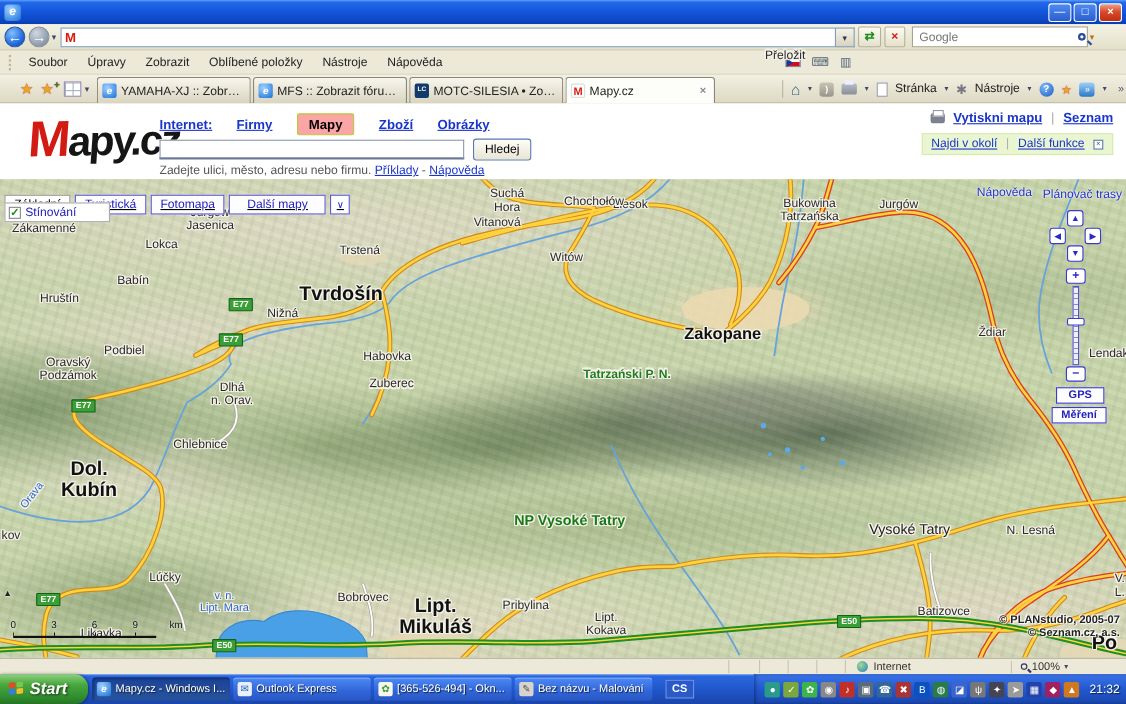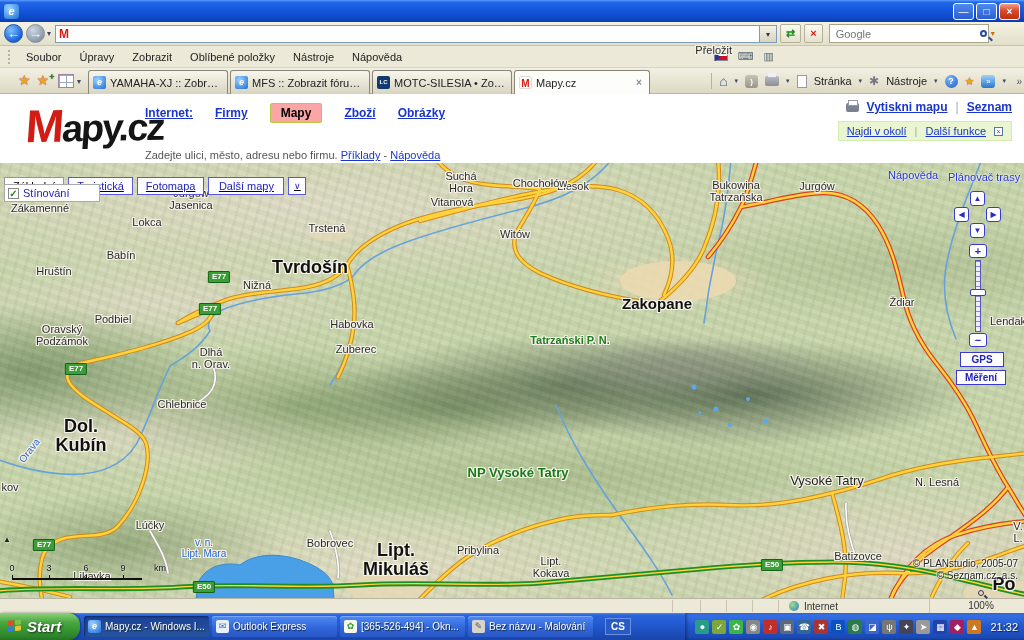--- a/index.html
+++ b/index.html
@@ -149,56 +149,56 @@
   .lbl.park{color:#1e7d1e;font-weight:bold;font-size:11px;}
   .lbl.parkbig{color:#177a17;font-weight:bold;font-size:13px;}
   .lbl.water{color:#2b66cc;font-size:10px;}
   .roadbadge{position:absolute;transform:translate(-50%,-50%);background:#3aa035;border:1px solid #15611a;color:#fff;
     font-size:8px;font-weight:bold;padding:0 3px;line-height:10px;border-radius:1px;}
 
   
   .layerbar{position:absolute;left:4px;top:14px;display:flex;gap:4px;text-decoration:underline;}
   .layerbtn{height:18px;padding:1px 8px;font-size:11px;color:#2222bb;background:#fdfdff;border:1px solid #5a5ad8;line-height:15px;}
   .layerbtn.active{color:#000;background:#fff;border:1px solid #9a968a;}
-  .layerbtn.drop{width:76px;text-align:center;}
+  .layerbtn.drop{width:88px;text-align:center;}
   .layerchev{width:18px;height:18px;border:1px solid #5a5ad8;background:#fdfdff;color:#2222bb;font-size:9px;text-align:center;line-height:16px;}
   .shadepanel{position:absolute;left:4px;top:21px;width:96px;height:18px;background:#fff;border:1px solid #aaa;display:flex;align-items:center;gap:4px;padding:0 3px;}
   .cbx{width:11px;height:11px;border:1px solid #888;background:#fff;color:#1e8a1e;font-size:10px;font-weight:bold;line-height:10px;text-align:center;}
   .shadepanel .sl{font-size:11px;color:#2222bb;}
   .maplink{position:absolute;font-size:11px;color:#2233cc;text-shadow:0 0 2px #fff,0 0 2px #fff;}
   .pan{position:absolute;left:954px;top:28px;width:48px;height:48px;}
   .pan span{position:absolute;width:15px;height:15px;background:#fff;border:1px solid #3a3ad0;color:#2a2ac8;
     font-size:8px;text-align:center;line-height:14px;border-radius:3px;}
   .pan .up{left:16px;top:0;}.pan .dn{left:16px;top:32px;}.pan .lf{left:0;top:16px;}.pan .rt{left:32px;top:16px;}
   .zoombtn{position:absolute;left:969px;width:18px;height:14px;background:#fff;border:1px solid #3a3ad0;color:#2a2ac8;
     font-size:11px;font-weight:bold;text-align:center;line-height:12px;border-radius:3px;}
   .ztrack{position:absolute;left:975px;top:97px;width:6px;height:72px;background:#eef;border:1px solid #55b;
     background-image:repeating-linear-gradient(#88c 0 1px,transparent 1px 5px);}
   .zhandle{position:absolute;left:970px;top:126px;width:16px;height:7px;background:#fff;border:1px solid #3a3ad0;border-radius:2px;}
   .mapbtn{position:absolute;background:#fdfdff;border:1px solid #3a3ad0;color:#2222bb;font-size:10px;font-weight:bold;
     text-align:center;padding:1px 4px;}
-  .copyr{position:absolute;right:6px;font-size:10px;font-weight:normal;color:#222;
+  .copyr{position:absolute;right:6px;font-size:10px;font-weight:bold;color:#222;
     text-shadow:0 0 2px #fff,1px 1px 1px #fff,-1px -1px 1px #fff;}
   .scalewrap{position:absolute;left:12px;top:400px;width:160px;height:22px;}
   .scale-ticks{position:absolute;left:0;top:0;width:100%;height:10px;font-size:9px;color:#111;}
   .scale-tick{position:absolute;transform:translateX(-50%);text-shadow:0 0 2px #fff;}
   .scale-unit{position:absolute;left:142px;top:0;font-size:9px;color:#111;text-shadow:0 0 2px #fff;}
   .scalebar{position:absolute;left:0;top:12px;width:130px;height:5px;border-bottom:2px solid #111;
     background-image:repeating-linear-gradient(90deg,#111 0 1px,transparent 1px 37px);}
   .north{position:absolute;left:2px;top:372px;width:10px;text-align:center;color:#222;font-size:8px;text-shadow:0 0 2px #fff;}
   .north .line{width:1px;height:14px;background:#222;margin:0 auto;}
 
   
   .statusbar{position:absolute;left:0;top:598px;width:1024px;height:15px;background:#ece9d8;border-top:1px solid #b8b4a2;
     display:flex;align-items:center;font-size:10px;color:#333;}
   .sb-main{flex:1;height:12px;margin:0 2px;border-right:1px solid #c8c4b0;}
   .sb-tick{width:26px;height:12px;border-right:1px solid #c8c4b0;}
   .sb-zone{width:150px;display:flex;align-items:center;gap:5px;padding-left:10px;}
   .globe{width:10px;height:10px;border-radius:50%;background:radial-gradient(circle at 35% 35%,#9fdc8f,#2a7ac0);}
-  .sb-zoom{width:95px;display:flex;align-items:center;gap:4px;border-left:1px solid #c8c4b0;padding-left:8px;flex-direction:column;}
+  .sb-zoom{width:105px;display:flex;align-items:center;gap:4px;border-left:1px solid #c8c4b0;padding-left:8px;}
   .mag2{width:6px;height:6px;border:1.5px solid #336;border-radius:50%;position:relative;}
   .mag2::after{content:"";position:absolute;left:5px;top:5px;width:4px;height:1.5px;background:#336;transform:rotate(45deg);}
 
   
   .taskbar{position:absolute;left:0;top:613px;width:1024px;height:27px;
     background:linear-gradient(180deg,#4e86ef 0%,#2a64dc 8%,#2259cf 45%,#1a46ad 95%);display:flex;align-items:center;}
   .startbtn{height:27px;width:80px;border-radius:0 12px 12px 0;display:flex;align-items:center;gap:5px;padding-left:8px;
     background:linear-gradient(180deg,#8ed07a 0%,#48a73e 35%,#2f8a2d 80%,#247523 100%);box-shadow:1px 0 3px rgba(0,0,0,.4);}
   .winflag{width:14px;height:13px;display:grid;grid-template-columns:6px 6px;grid-template-rows:5px 5px;gap:1px;transform:skewY(-6deg);}
   .winflag i{border-radius:1px;}
@@ -319,20 +319,24 @@
 
   <div class="site">
     <div class="logo"><span class="m">M</span><span class="rest">apy.cz</span></div>
     <div class="site-nav">
         <span class="site-nav-link">Internet:</span>
         <span class="site-nav-link">Firmy</span>
         <span class="site-nav-link active">Mapy</span>
         <span class="site-nav-link">Zboží</span>
         <span class="site-nav-link">Obrázky</span>
       </div>
+    <div class="searchline">
+      <input value="" style="">
+      <button class="btn-xp">Hledej</button>
+    </div>
     <div class="hintline">
       <span>Zadejte ulici, město, adresu nebo firmu.</span>
       <a href="#">Příklady</a> -
       <a href="#">Nápověda</a>
     </div>
     <div class="hdr-right">
       <div class="hdr-line1">
         <span class="printer-ico"></span>
         <a href="#">Vytiskni mapu</a>
         <span class="sep-v">|</span>

